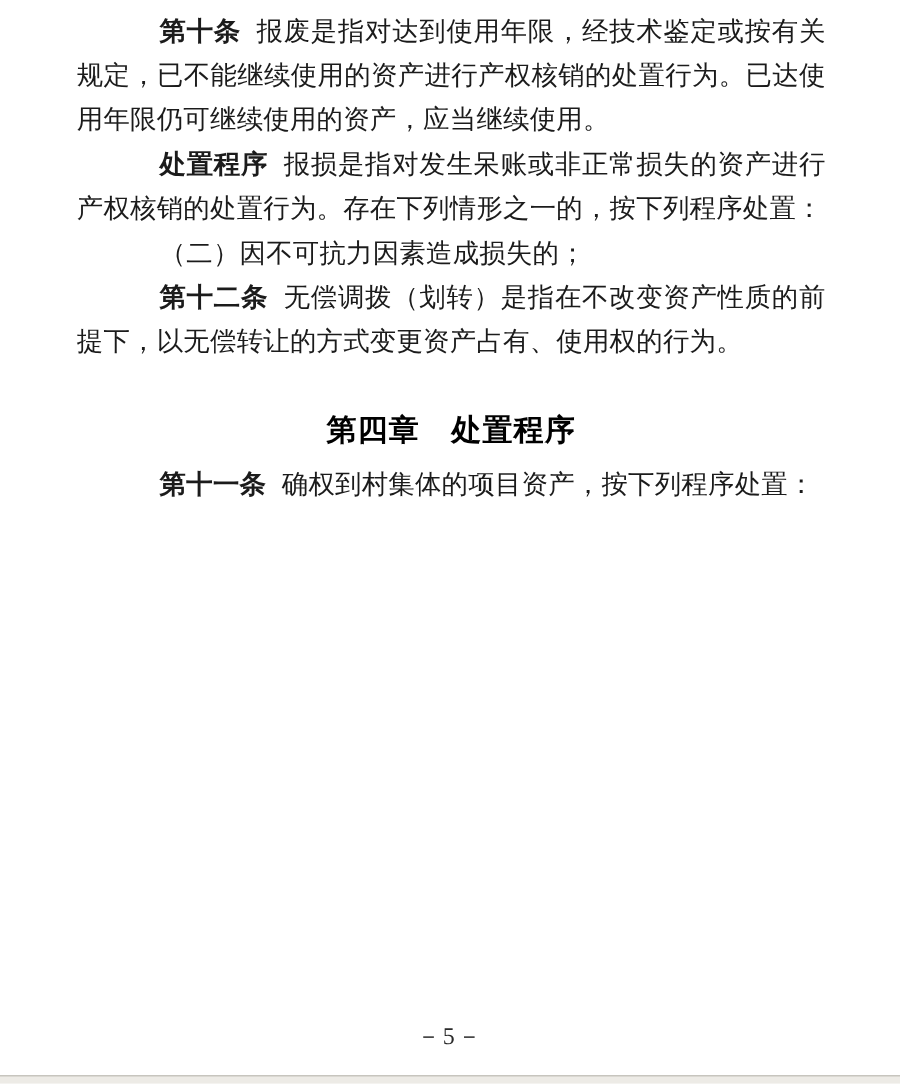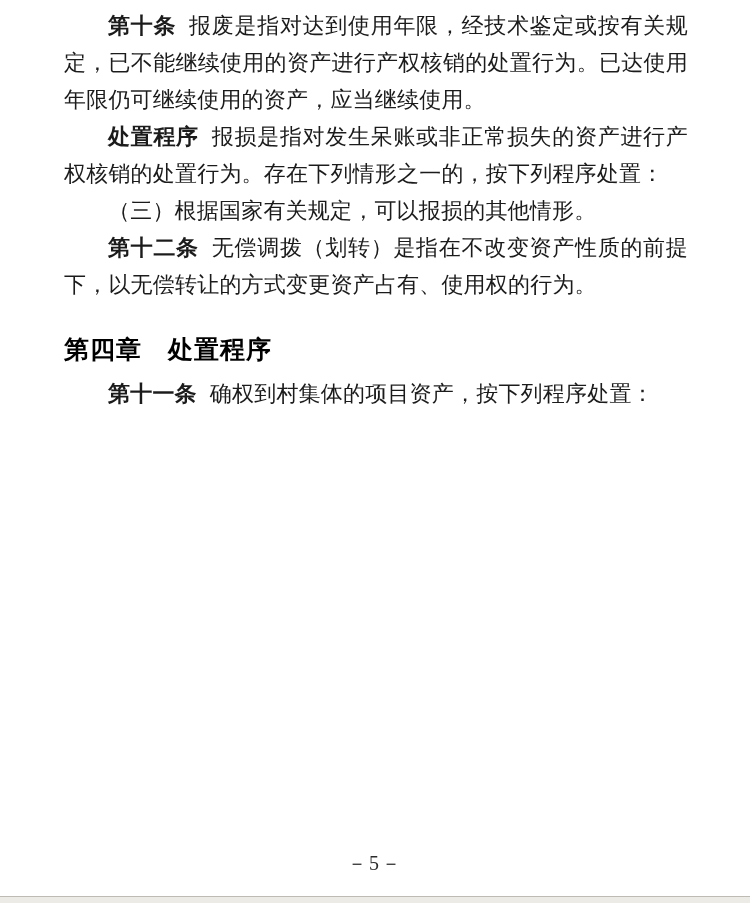--- a/index.html
+++ b/index.html
@@ -25,30 +25,31 @@
     margin: 0;
     font-size: 22px;
     line-height: 37px;
     text-align: justify;
     text-indent: 44px;
     letter-spacing: 0.2px;
   }
   .lead {
     font-weight: 700;
     font-family: "Liberation Sans", "DejaVu Sans", sans-serif;
+    margin-left: 25px;
   }
   .lead:not(:empty) {
     margin-right: 13px;
   }
   .chapter-heading {
-    margin: 28px 0 7px 0;
+    margin: 38px 0 7px 0;
     font-size: 25px;
     line-height: 37px;
     font-weight: 700;
-    text-align: left;
+    text-align: center;
     letter-spacing: 1px;
     color: #000000;
     font-family: "Liberation Sans", "DejaVu Sans", sans-serif;
   }
   .footer {
     position: absolute;
     top: 850px;
     left: 0;
     width: 750px;
     text-align: center;
@@ -69,22 +70,22 @@
 </head>
 <body>
 
 <main class="page">
 
   <p class="para"><b class="lead">第十条</b><span>报废是指对达到使用年限，经技术鉴定或按有关规定，已不能继续使用的资产进行产权核销的处置行为。已达使用年限仍可继续使用的资产，应当继续使用。</span></p>
 
   <p class="para"><b class="lead">处置程序</b><span>报损是指对发生呆账或非正常损失的资产进行产权核销的处置行为。存在下列情形之一的，按下列程序处置：</span></p>
 
 
+  <p class="para"><b class="lead"></b><span>（二）因不可抗力因素造成损失的；</span></p>
 
-  <p class="para"><b class="lead"></b><span>（三）根据国家有关规定，可以报损的其他情形。</span></p>
 
   <p class="para"><b class="lead">第十二条</b><span>无偿调拨（划转）是指在不改变资产性质的前提下，以无偿转让的方式变更资产占有、使用权的行为。</span></p>
 
   <h2 class="chapter-heading">第四章　处置程序</h2>
 
 
   <p class="para"><b class="lead">第十一条</b><span>确权到村集体的项目资产，按下列程序处置：</span></p>
 
 
 </main>

